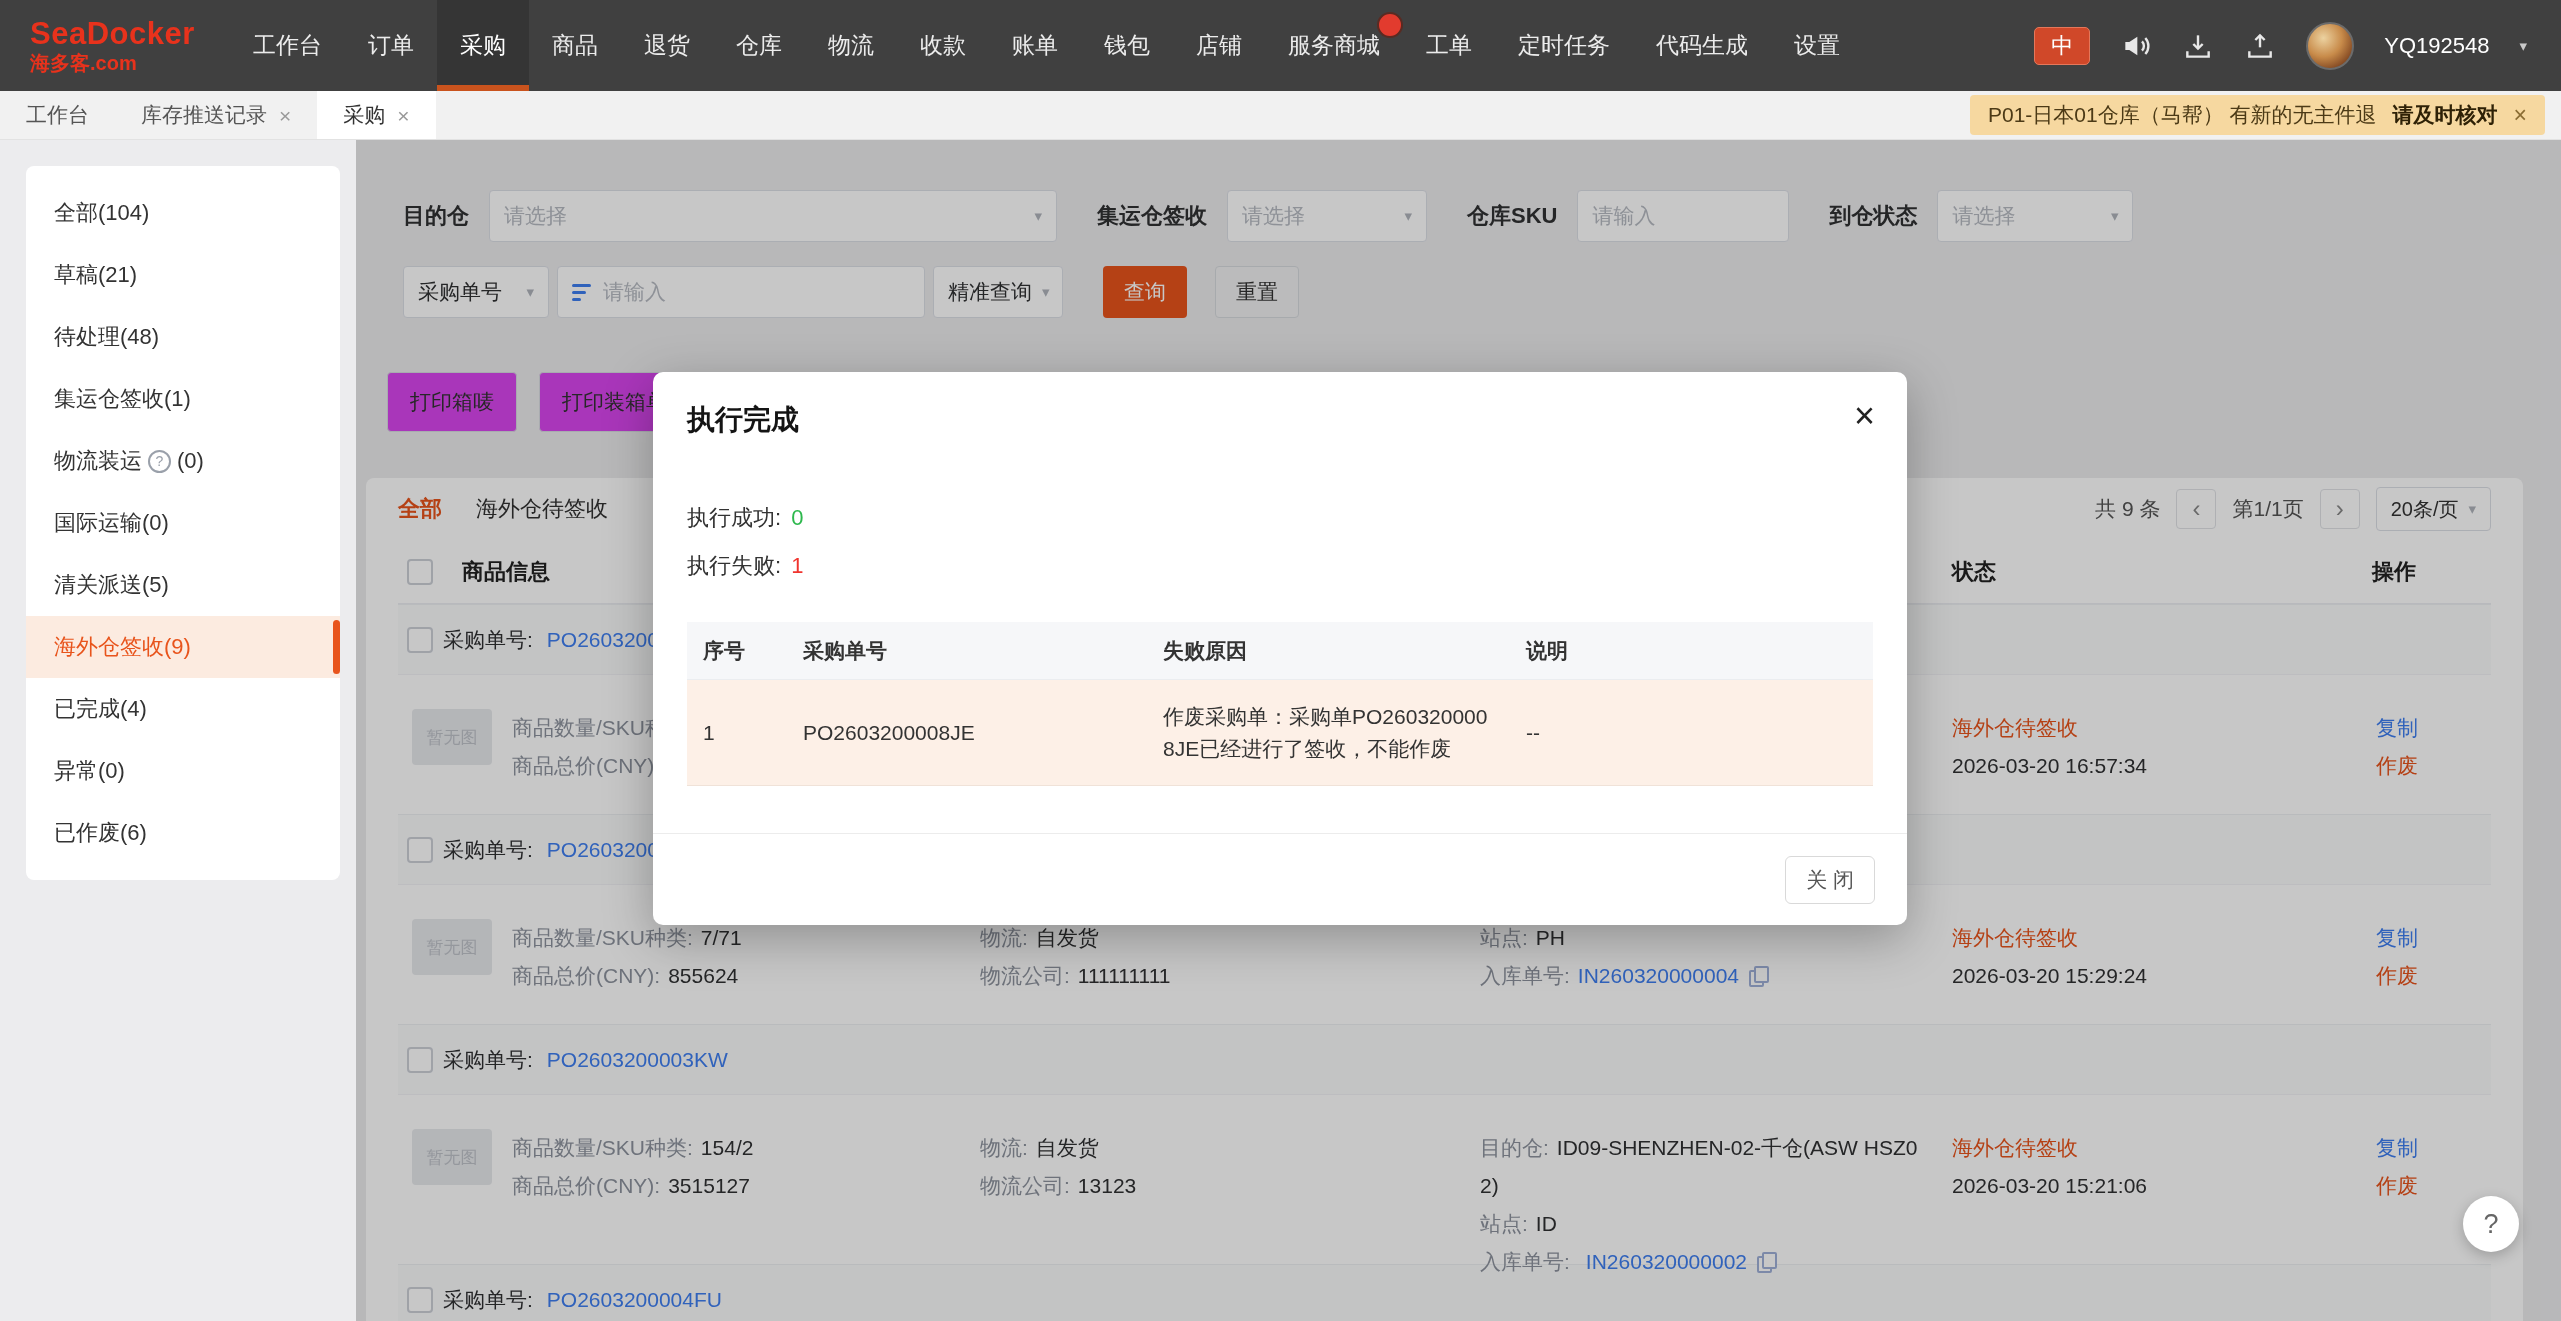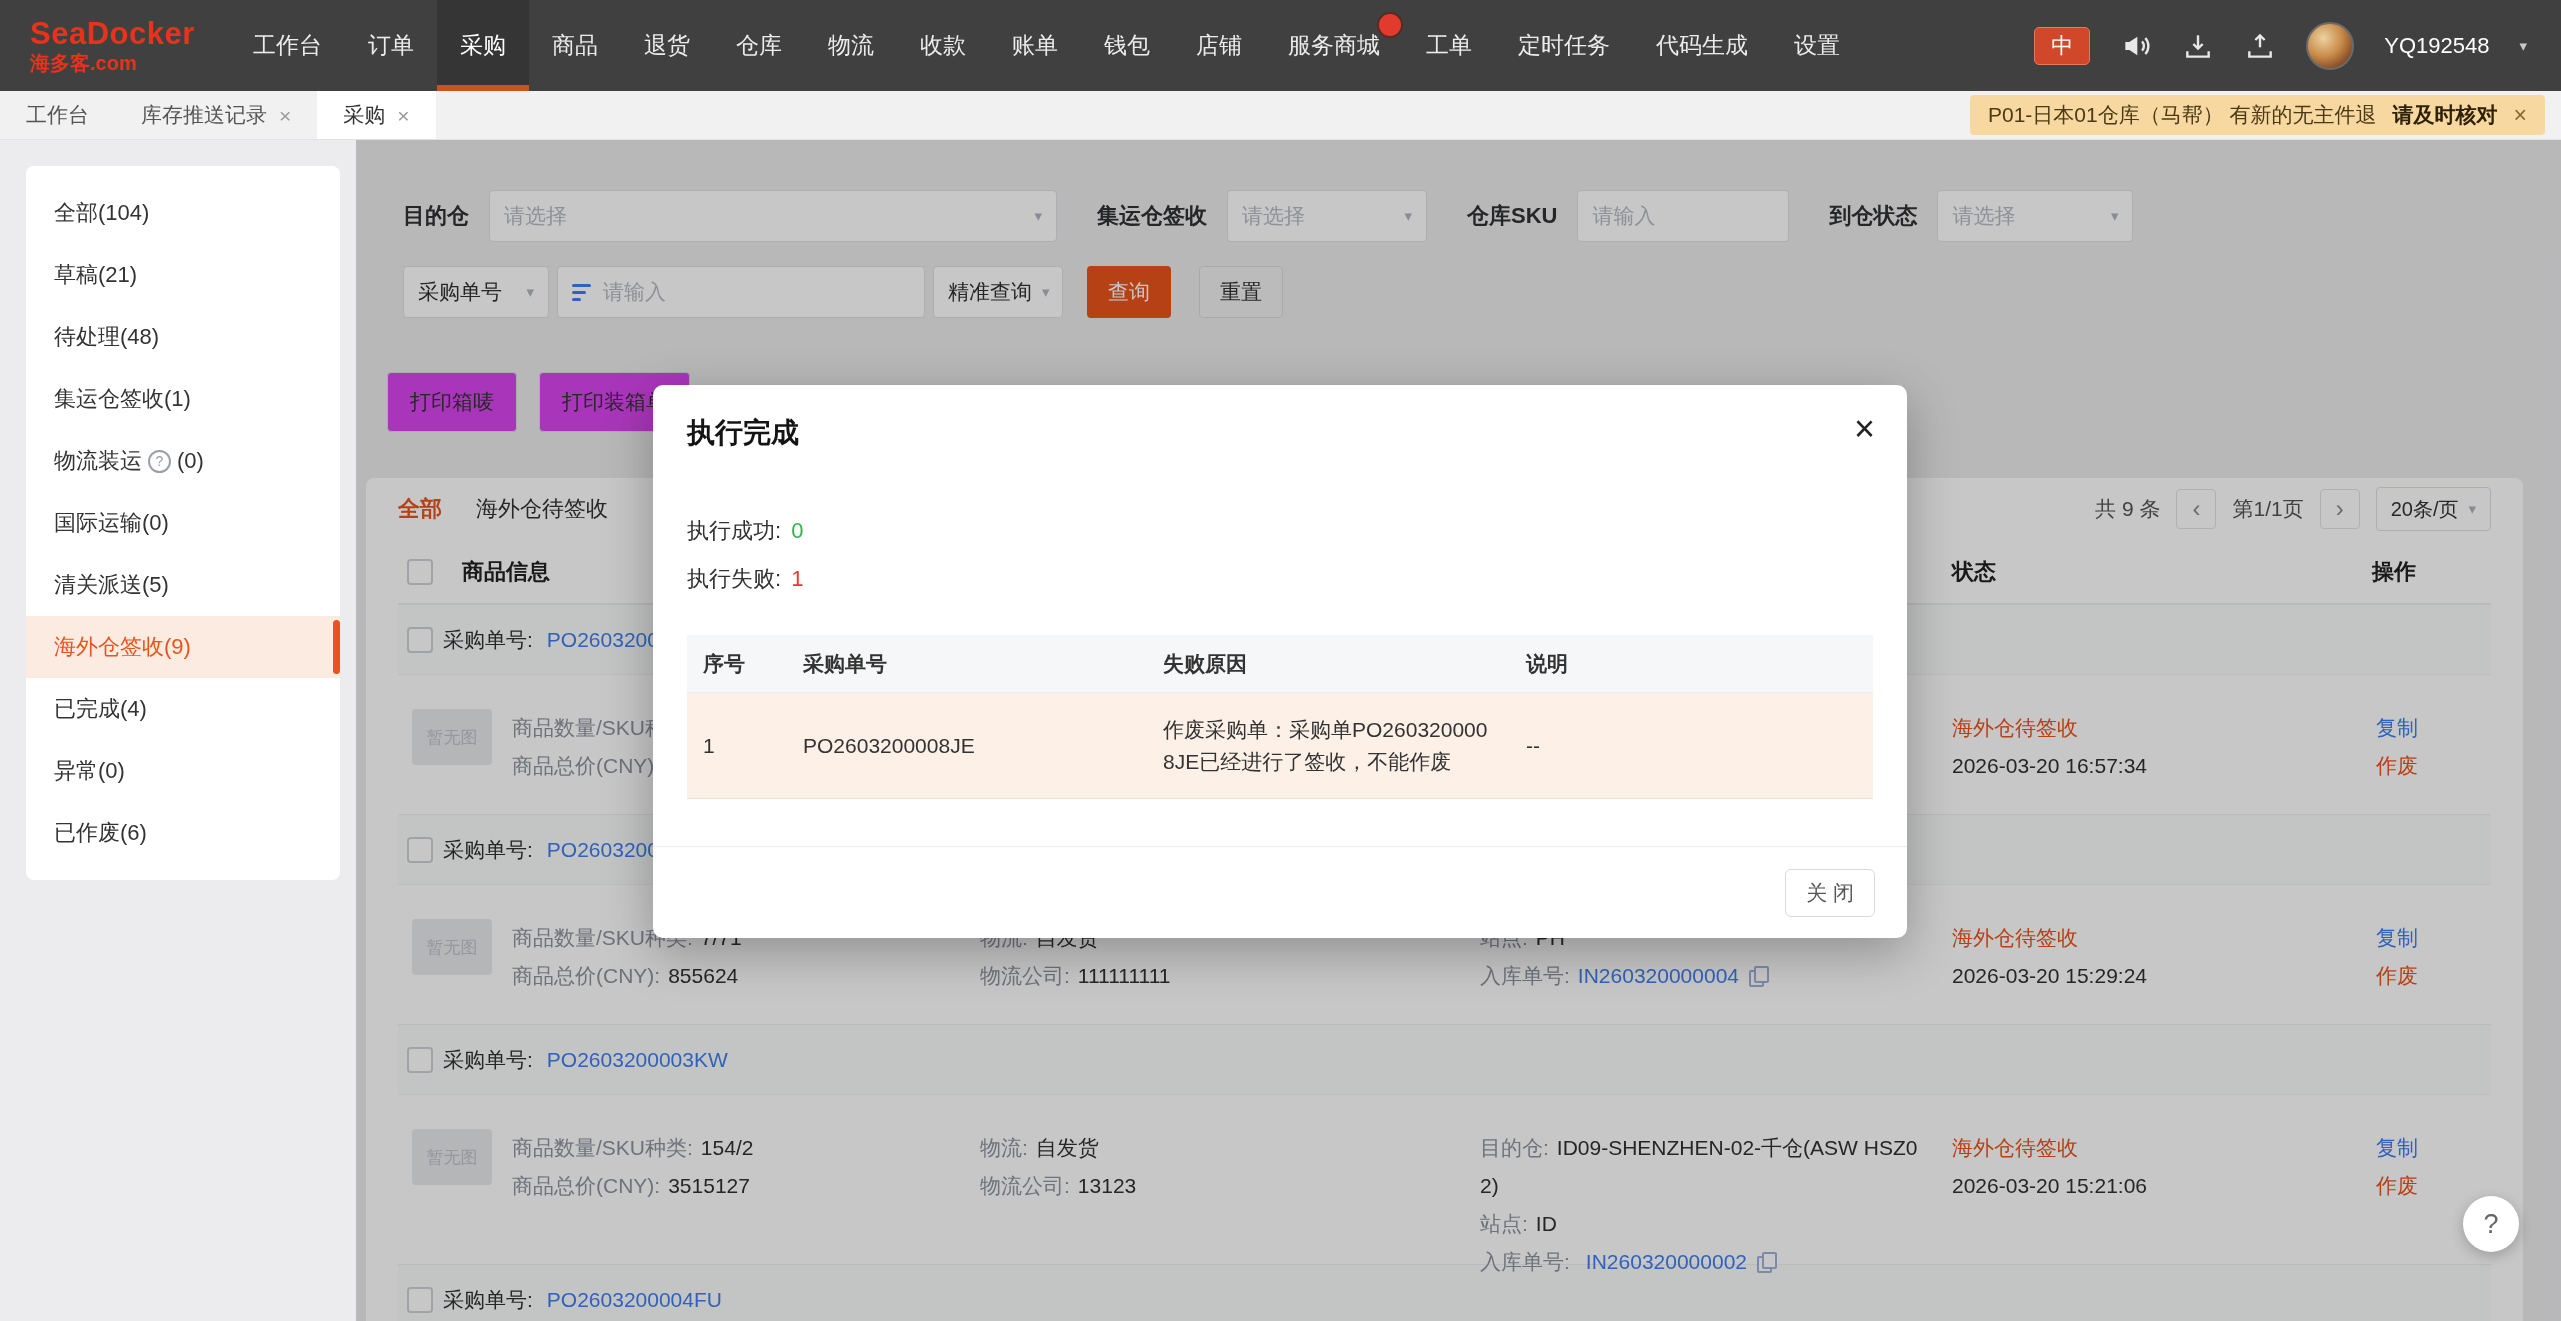--- a/index.html
+++ b/index.html
@@ -48,21 +48,21 @@
   .fgroup{display:flex;align-items:center;margin-right:40px}
   .flabel{font-size:22px;font-weight:bold;color:#303133;margin-right:20px;white-space:nowrap}
   .ctrl{height:52px;background:#fff;border:1px solid #dcdfe6;border-radius:4px;display:flex;align-items:center;padding:0 14px;font-size:21px;color:#303133;white-space:nowrap}
   .ph{color:#b6bac2}
   .car{margin-left:auto;color:#b0b4bc;font-size:15px;padding-left:10px}
   .w-dest{width:568px}.w-ch{width:200px}.w-sku{width:212px}.w-arr{width:196px}
   .w-po{width:146px;margin-right:8px}.w-poin{width:368px;margin-right:8px}.w-prec{width:130px}
   .filter-ic{display:inline-flex;flex-direction:column;gap:4px;margin-right:12px}
   .filter-ic i{display:block;height:3px;background:#3e7ef0;border-radius:2px}
   .filter-ic i:nth-child(1){width:19px}.filter-ic i:nth-child(2){width:14px}.filter-ic i:nth-child(3){width:9px}
-  .btn-primary{height:52px;padding:0 21px;margin-left:24px;background:#e8541c;border:none;color:#fff;border-radius:4px;font-size:21px}
+  .btn-primary{height:52px;padding:0 21px;margin-left:40px;background:#e8541c;border:none;color:#fff;border-radius:4px;font-size:21px}
   .btn-plain{height:52px;padding:0 20px;margin-left:28px;background:#f0f0f1;border:1px solid #d7dade;color:#333;border-radius:4px;font-size:21px}
   .toolbar{display:flex;gap:22px;margin:54px 0 0 21px}
   .btn-white{height:60px;padding:4px 22px;background:#d946ef;border:1px solid #d8dbe0;border-radius:4px;font-size:21px;color:#333;white-space:nowrap}
 
   
   .card{margin-top:46px;background:#fff;border-radius:8px 8px 0 0;padding:0 32px;height:851px;overflow:hidden}
   .card-head{height:62px;display:flex;align-items:center}
   .ltab-all{font-size:22px;font-weight:bold;color:#e8541c}
   .ltab-pending{font-size:22px;color:#333;margin-left:34px}
   .pager{margin-left:auto;display:flex;align-items:center;gap:16px;font-size:21px;color:#555}
@@ -89,21 +89,21 @@
   .time{color:#303133}
   .ops{padding-left:4px}
   .op-copy{color:#3e7ef0;text-decoration:none}
   .op-void{color:#e8541c;text-decoration:none}
   .copyic{position:relative;display:inline-block;width:17px;height:19px;margin-left:10px;vertical-align:-2px}
   .copyic::before{content:"";position:absolute;left:0;top:4px;width:11px;height:13px;border:2px solid #9fb0d8;background:#fff;border-radius:2px}
   .copyic::after{content:"";position:absolute;left:5px;top:0;width:11px;height:13px;border:2px solid #9fb0d8;background:#fff;border-radius:2px}
 
   
   .overlay{position:absolute;left:356px;top:140px;right:0;bottom:0;background:rgba(0,0,0,.22);z-index:50}
-  .modal{position:absolute;left:653px;top:385px;width:1254px;height:553px;background:#fff;border-radius:10px;box-shadow:0 14px 50px rgba(0,0,0,.28);z-index:100}
+  .modal{position:absolute;left:653px;top:372px;width:1254px;height:553px;background:#fff;border-radius:10px;box-shadow:0 14px 50px rgba(0,0,0,.28);z-index:100}
   .m-title{padding:30px 34px 0;font-size:28px;font-weight:bold;color:#141414;line-height:36px}
   .m-close{position:absolute;top:26px;right:32px;font-size:36px;color:#222;line-height:1}
   .m-stats{padding:0 34px;margin-top:56px;font-size:22px;color:#333;line-height:48px}
   .v-success{color:#2db84d;margin-left:10px}
   .v-fail{color:#f0342e;margin-left:10px}
   .m-table{margin:32px 34px 0}
   .m-grid{display:grid;grid-template-columns:100px 360px 363px 363px}
   .m-th{background:#f6f7f9;height:58px;display:flex;align-items:center;padding:0 16px;font-size:21px;font-weight:bold;color:#333;border-bottom:1px solid #ebedf0}
   .m-td{background:#fdf0e7;min-height:106px;display:flex;align-items:center;padding:14px 16px;font-size:21px;color:#333;line-height:32px;border-bottom:1px solid #f0e2d8}
   .m-reason{word-break:break-all}

